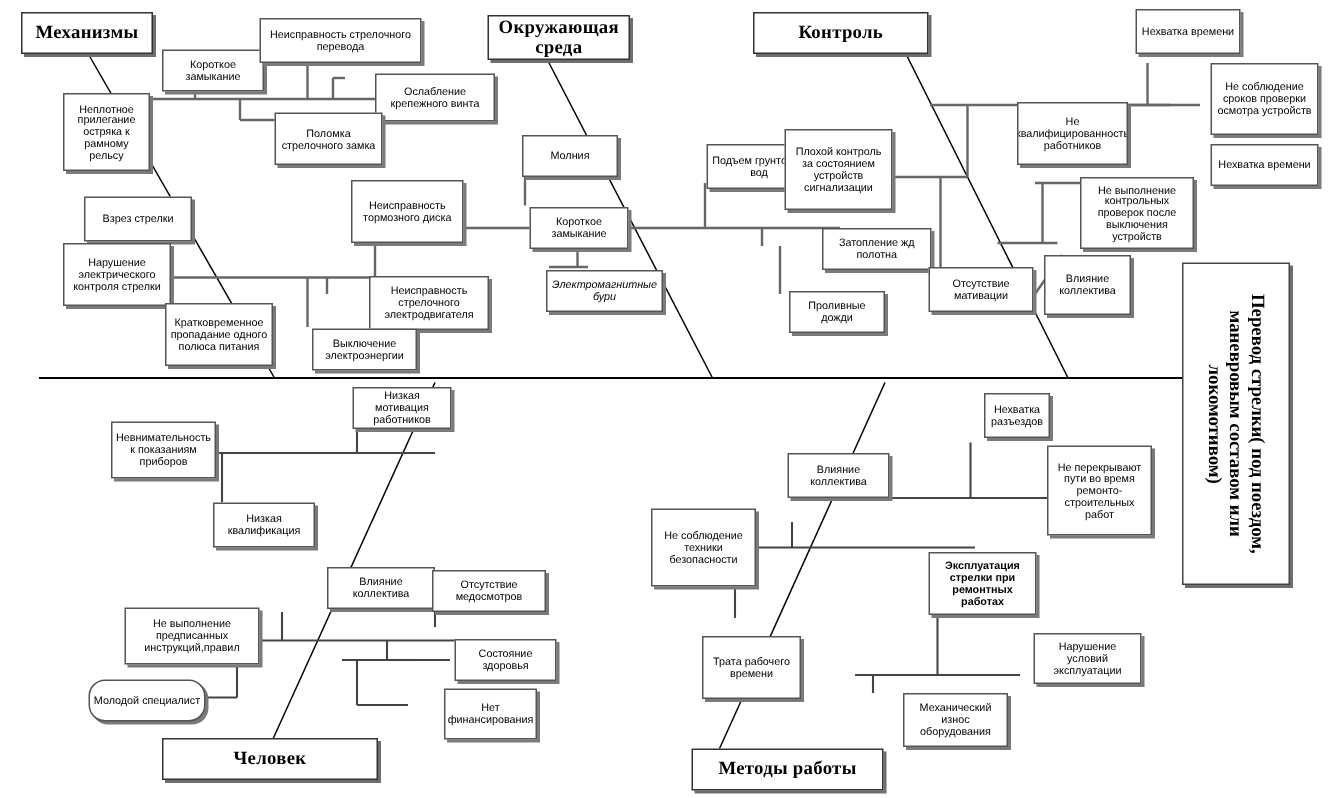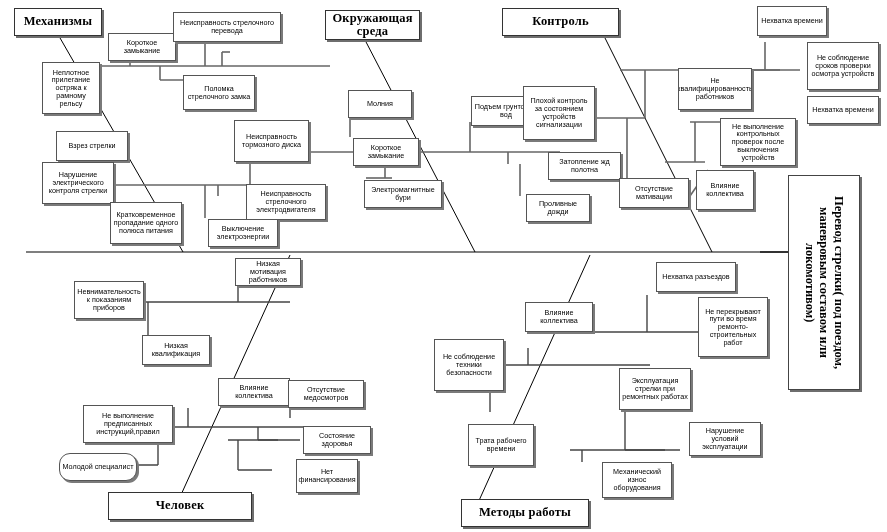--- a/index.html
+++ b/index.html
@@ -168,20 +168,23 @@
   </div>
 
   <div class="box shadow" style="left:80px;top:33px;width:68px;height:27px;">
     <span>Короткое замыкание</span>
   </div>
 
   <div class="box shadow" style="left:145px;top:12px;width:108px;height:30px;">
     <span>Неисправность стрелочного перевода</span>
   </div>
 
+  <div class="box shadow" style="left:222px;top:49px;width:80px;height:32px;">
+    <span>Ослабление крепежного винта</span>
+  </div>
 
   <div class="box shadow" style="left:14px;top:62px;width:58px;height:52px;">
     <span>Неплотное прилегание остряка к рамному рельсу</span>
   </div>
 
   <div class="box shadow" style="left:155px;top:75px;width:72px;height:35px;">
     <span>Поломка стрелочного замка</span>
   </div>
 
   <div class="box shadow" style="left:28px;top:131px;width:72px;height:30px;">
@@ -209,21 +212,21 @@
   </div>
 
   <div class="box shadow" style="left:320px;top:90px;width:64px;height:22px;">
     <span>Молния</span>
   </div>
 
   <div class="box shadow" style="left:325px;top:138px;width:66px;height:28px;">
     <span>Короткое замыкание</span>
   </div>
 
-  <div class="box shadow" style="left:336px;top:180px;width:78px;height:28px;">
+  <div class="box shadow" style="left:336px;top:180px;width:78px;height:28px;font-style:italic;">
     <span>Электромагнитные бури</span>
   </div>
 
   <div class="box shadow" style="left:443px;top:96px;width:70px;height:30px;">
     <span>Подъем грунтовых вод</span>
   </div>
 
   <div class="box shadow" style="left:520px;top:152px;width:73px;height:28px;">
     <span>Затопление жд полотна</span>
   </div>
@@ -305,29 +308,29 @@
   </div>
 
   <div class="box shadow" style="left:406px;top:339px;width:70px;height:52px;">
     <span>Не соблюдение техники безопасности</span>
   </div>
 
   <div class="box shadow" style="left:440px;top:424px;width:66px;height:42px;">
     <span>Трата рабочего времени</span>
   </div>
 
-  <div class="box shadow" style="left:628px;top:262px;width:80px;height:30px;">
+  <div class="box shadow" style="left:628px;top:262px;width:44px;height:30px;">
     <span>Нехватка разъездов</span>
   </div>
 
   <div class="box shadow" style="left:670px;top:297px;width:70px;height:60px;">
     <span>Не перекрывают пути во время ремонто-строительных работ</span>
   </div>
 
-  <div class="box shadow" style="left:591px;top:368px;width:72px;height:42px;">
+  <div class="box shadow" style="left:591px;top:368px;width:72px;height:42px;font-weight:bold;">
     <span>Эксплуатация стрелки при ремонтных работах</span>
   </div>
 
   <div class="box shadow" style="left:661px;top:422px;width:72px;height:34px;">
     <span>Нарушение условий эксплуатации</span>
   </div>
 
   <div class="box shadow" style="left:574px;top:462px;width:70px;height:36px;">
     <span>Механический износ оборудования</span>
   </div>

